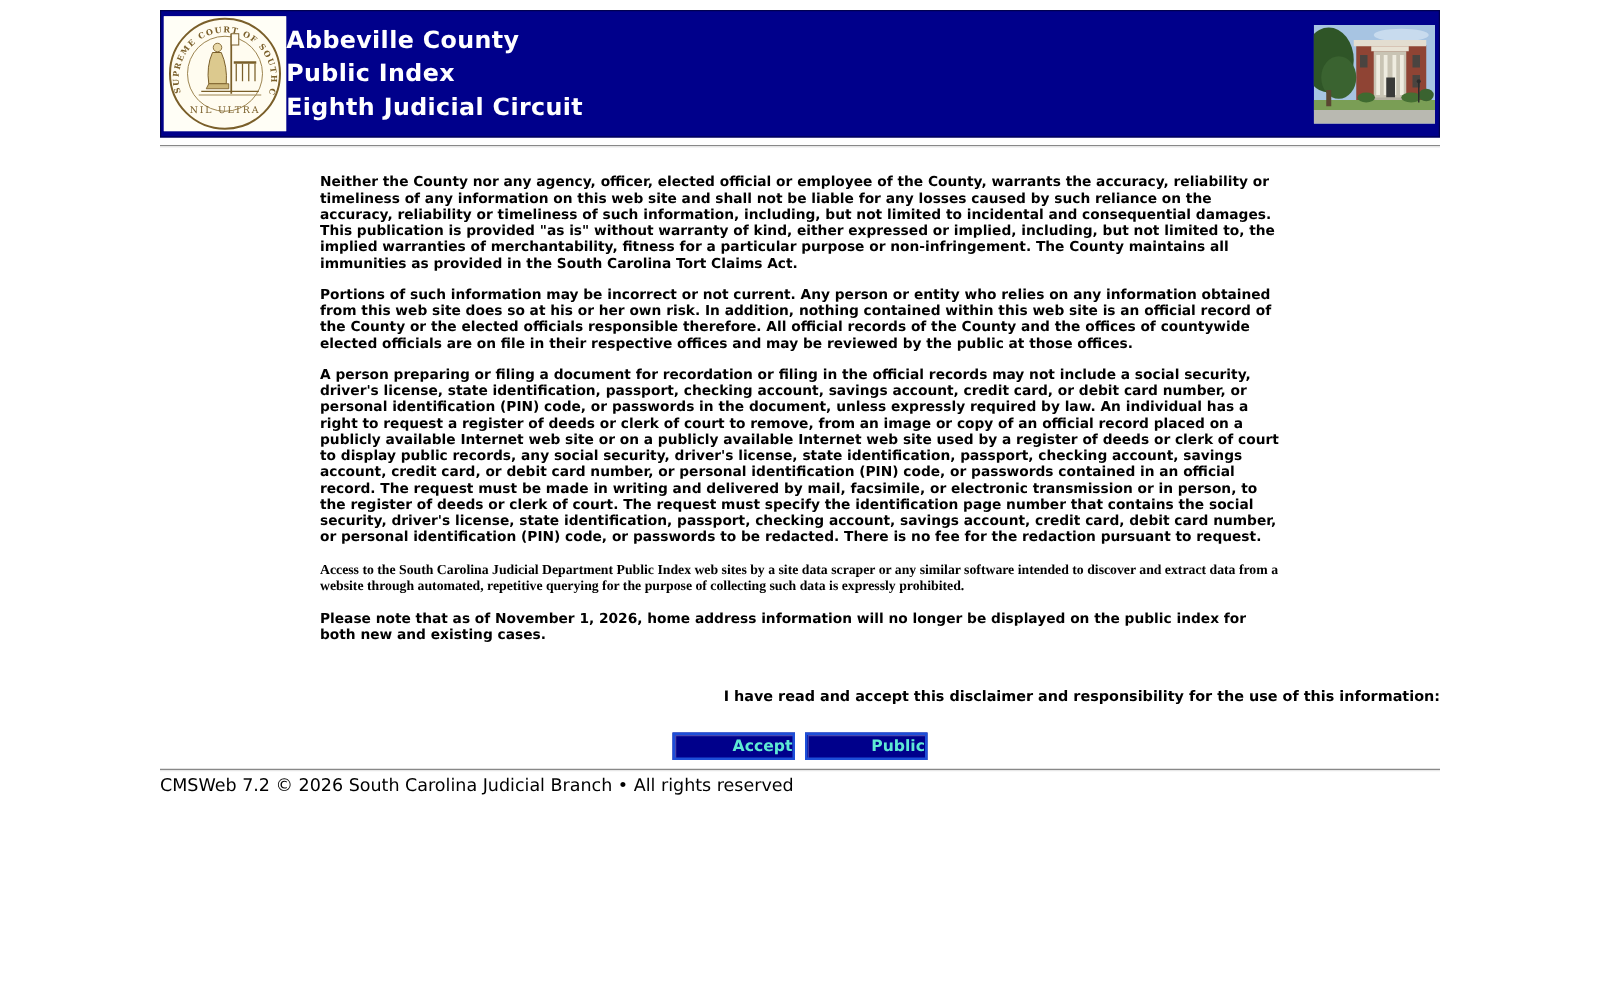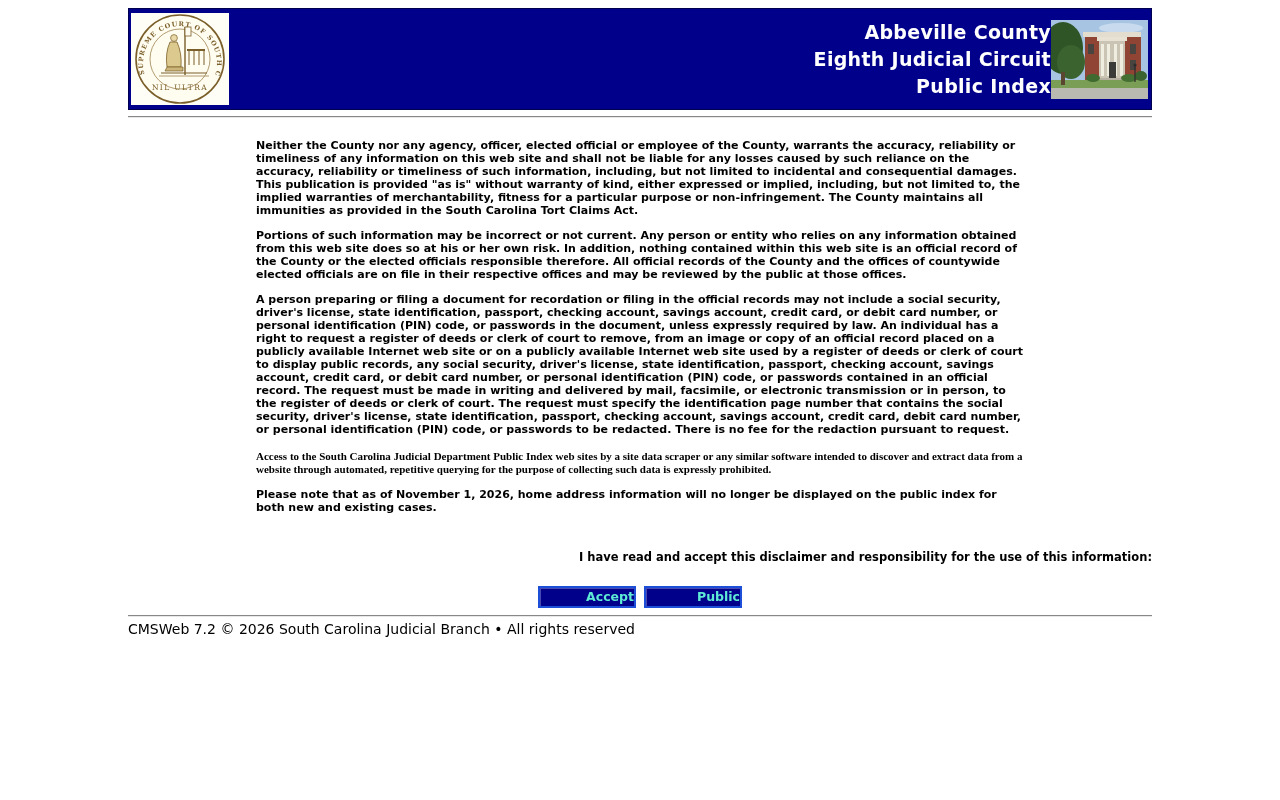--- a/index.html
+++ b/index.html
@@ -17,21 +17,21 @@
   }
   .seal-box {
     width: 98px; height: 92px;
     margin-left: 2px;
     background: #fffef6;
     flex: none;
   }
   .seal-box svg { display: block; width: 100%; height: 100%; }
   .title {
     flex: 1;
-    text-align: right;
+    text-align: left;
     color: #ffffff;
     font-weight: bold;
     font-size: 19px;
     line-height: 27px;
     letter-spacing: 0.3px;
   }
   .photo {
     width: 97px; height: 79px;
     margin-right: 3px;
     flex: none;
@@ -123,22 +123,22 @@
         <line x1="68" y1="38" x2="68" y2="52" stroke="#7a5f2a" stroke-width="1"></line>
         <line x1="73" y1="38" x2="73" y2="52" stroke="#7a5f2a" stroke-width="1"></line>
         <line x1="30" y1="60" x2="76" y2="60" stroke="#7a5f2a" stroke-width="1"></line>
         <line x1="28" y1="63" x2="78" y2="63" stroke="#9c8450" stroke-width="0.8"></line>
         <text x="49" y="77" text-anchor="middle" font-family="DejaVu Serif, serif" font-size="7.5" letter-spacing="1.4" fill="#7a5f2a">NIL ULTRA</text>
       </svg>
     </div>
 
     <div class="title">
       <div>Abbeville County</div>
+      <div>Public Index</div>
       <div>Eighth Judicial Circuit</div>
-      <div>Public Index</div>
     </div>
 
     <div class="photo">
       <svg viewBox="0 0 97 79" xmlns="http://www.w3.org/2000/svg" aria-hidden="true">
         <rect x="0" y="0" width="97" height="79" fill="#a7c4e2"></rect>
         <ellipse cx="70" cy="8" rx="22" ry="5" fill="#c8dbee"></ellipse>
 
         <rect x="34" y="16" width="56" height="44" fill="#8f4434"></rect>
         <rect x="32" y="12" width="58" height="5" fill="#e3ddd0"></rect>
         <rect x="46" y="17" width="30" height="4" fill="#e8e2d4"></rect>

